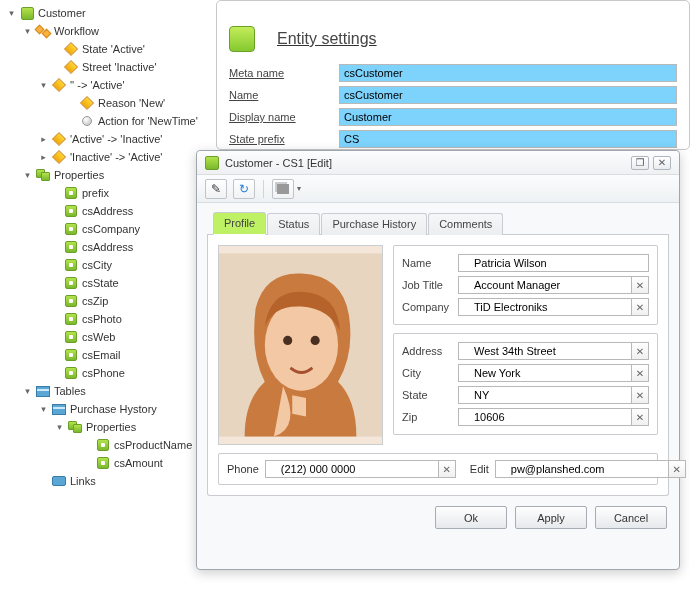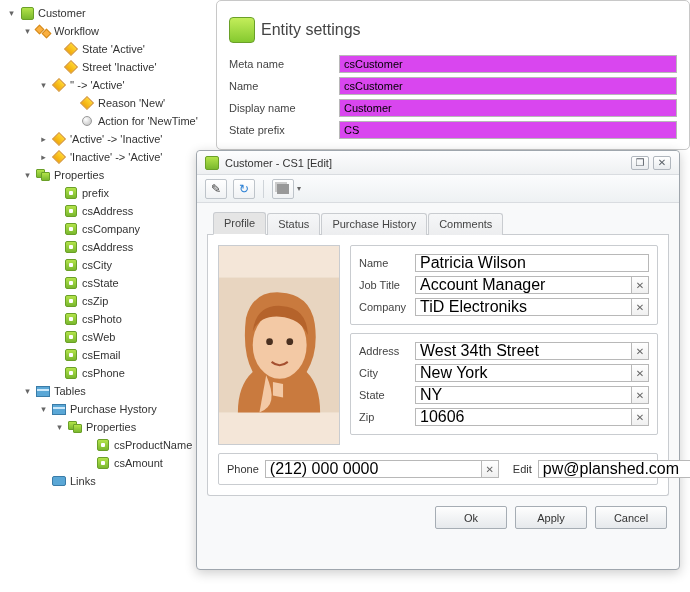--- a/index.html
+++ b/index.html
@@ -49,27 +49,27 @@
 
 .es-panel {
   position: absolute;
   left: 216px; top: 0;
   width: 474px;
   height: 150px;
   border: 1px solid #c8c8c8;
   border-radius: 5px;
   background: #fff;
 }
-.es-header { display:flex; align-items:center; gap:6px; padding: 16px 12px 6px; }
+.es-header { display:flex; align-items:center; gap:22px; padding: 25px 12px 6px; text-decoration: underline; }
 .es-icon { width:26px; height:26px; background:linear-gradient(#c3ed5a,#85c92f); border:1px solid #6aa028; border-radius:4px; }
 .es-title { font-size:16px; color:#444; }
 .es-rows { padding: 4px 12px; }
 .es-row { display:flex; align-items:center; height:22px; }
-.es-row .k { width:110px; color:#444; }
-.es-row .v { flex:1; height:18px; border:1px solid #b8b8b8; background:#d946ef; padding:1px 4px; font-size:11px; }
+.es-row .k { width:110px; color:#444;text-decoration:underline; }
+.es-row .v { flex:1; height:18px; border:1px solid #b8b8b8; background:#7dd3fc; padding:1px 4px; font-size:11px; }
 
 
 .dialog {
   position: absolute;
   left: 196px; top: 150px;
   width: 484px;
   height: 420px;
   background: #f8f9fa;
   border: 1px solid #9fa6ad;
   border-radius: 4px;
@@ -83,39 +83,39 @@
 .dlg-toolbar { display:flex; align-items:center; gap:6px; height:28px; padding:0 8px; background:linear-gradient(#fbfcfd,#eef1f3); border-bottom:1px solid #d9dce0; }
 .tbtn { width:22px; height:20px; border:1px solid #bec4ca; background:linear-gradient(#fff,#f0f2f4); border-radius:2px; display:inline-flex; align-items:center; justify-content:center; }
 .wand { font-size:12px; }
 .refresh { color:#2a7fd4; font-size:12px; }
 .layers { width:12px; height:10px; background:#999; box-shadow:-2px -2px 0 #ccc; }
 .dd { width:8px; font-size:8px; color:#666; margin-left:-3px; }
 
 .dlg-body { padding: 8px 10px 0; }
 .tabs { display:flex; align-items:flex-end; border-bottom:1px solid #c9ccd0; padding-left:6px; gap:0; }
 .tab { padding:4px 10px 5px; border:1px solid #c9ccd0; border-bottom:none; background:linear-gradient(#f6f7f8,#ecedef); color:#444; font-size:11px; border-radius:3px 3px 0 0; margin-right:1px; position:relative; top:1px; }
-.tab.active { background:#e5e5e5; border-bottom:1px solid #fff; }
+.tab.active { background:#bef264; border-bottom:1px solid #fff; }
 
 .tab-content { background:#fff; border:1px solid #c9ccd0; border-top:none; padding:10px; border-radius:0 0 3px 3px; }
 
 .upper { display:flex; gap:10px; }
 .photo {
   width:178px; height:200px;
   border:1px solid #c9ccd0; background:#f4e6d8;
   display:flex; align-items:center; justify-content:center;
   overflow:hidden;
 }
 .photo svg { width:100%; height:100%; }
 
 .fields { flex:1; display:flex; flex-direction:column; gap:8px; }
 .fgroup { border:1px solid #c9ccd0; border-radius:2px; padding:6px 8px; }
 .frow { display:flex; align-items:center; height:22px; }
 .frow .fl { width:56px; color:#444; font-size:11px; }
 .inputwrap { flex:1; display:flex; }
-.inputwrap input { flex:1; height:18px; border:1px solid #b8b8b8; border-right:none; padding:1px 4px; font-size:16px; font-family:inherit; }
+.inputwrap input { flex:1; height:18px; border:1px solid #b8b8b8; border-right:none; padding:1px 15px; font-size:11px; font-family:inherit; }
 .inputwrap input.noclr { border-right:1px solid #b8b8b8; }
 .clr { width:18px; height:18px; border:1px solid #b8b8b8; background:linear-gradient(#fff,#f0f0f0); display:inline-flex; align-items:center; justify-content:center; color:#666; font-size:10px; }
 
 .lower { margin-top:8px; border:1px solid #c9ccd0; border-radius:2px; padding:6px 8px; display:flex; gap:14px; }
 .lower .cell { display:flex; align-items:center; flex:1; }
 .lower .fl { margin-right:6px; }
 
 .dlg-footer { display:flex; justify-content:flex-end; gap:8px; padding:10px 12px; }
 .btn { min-width:72px; height:23px; border:1px solid #a6adb4; background:linear-gradient(#fefefe,#e6e9ec); border-radius:2px; font-size:11px; font-family:inherit; color:#333; }
 </style>

